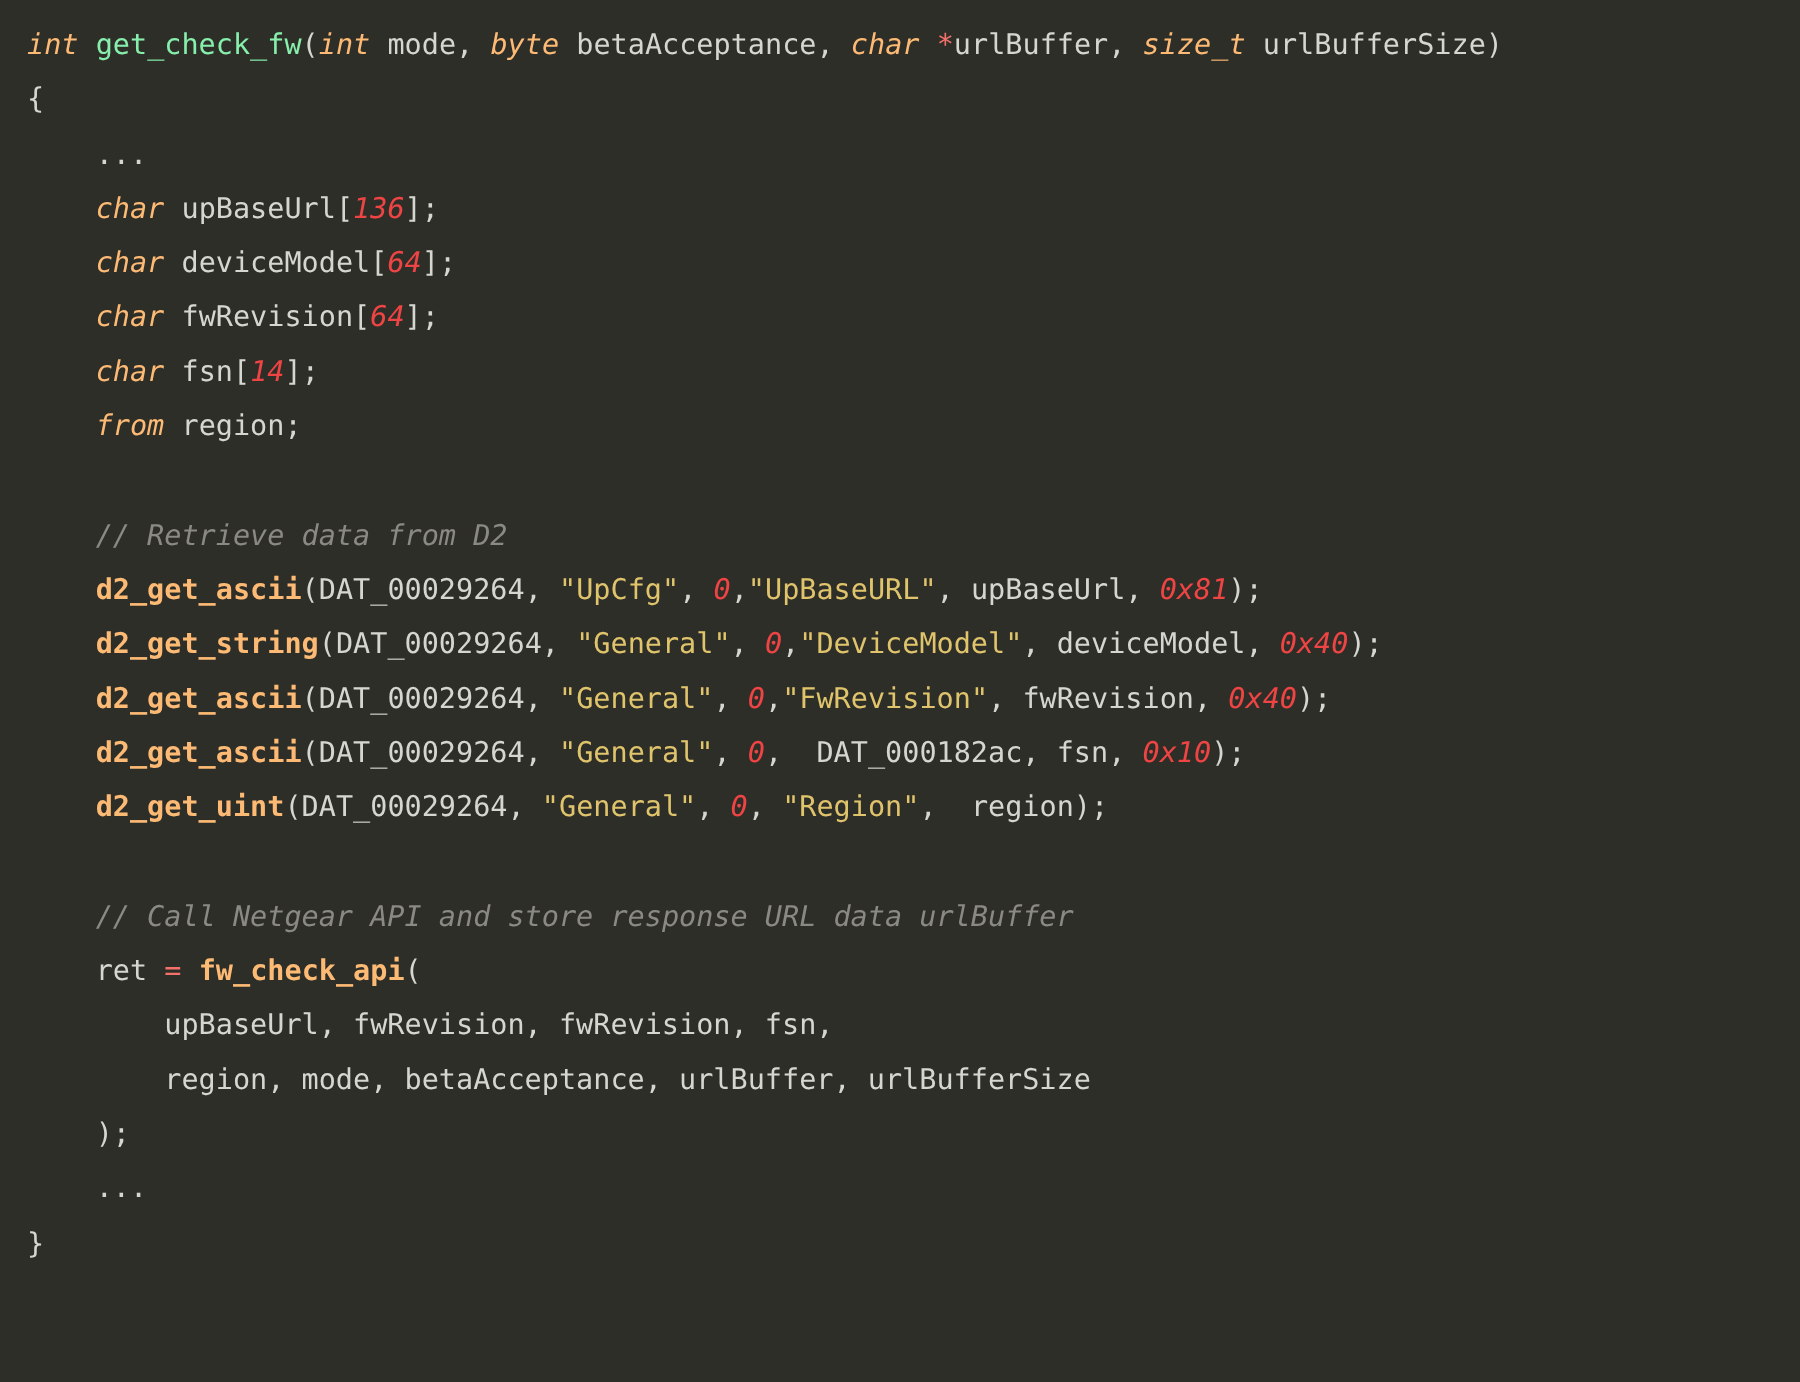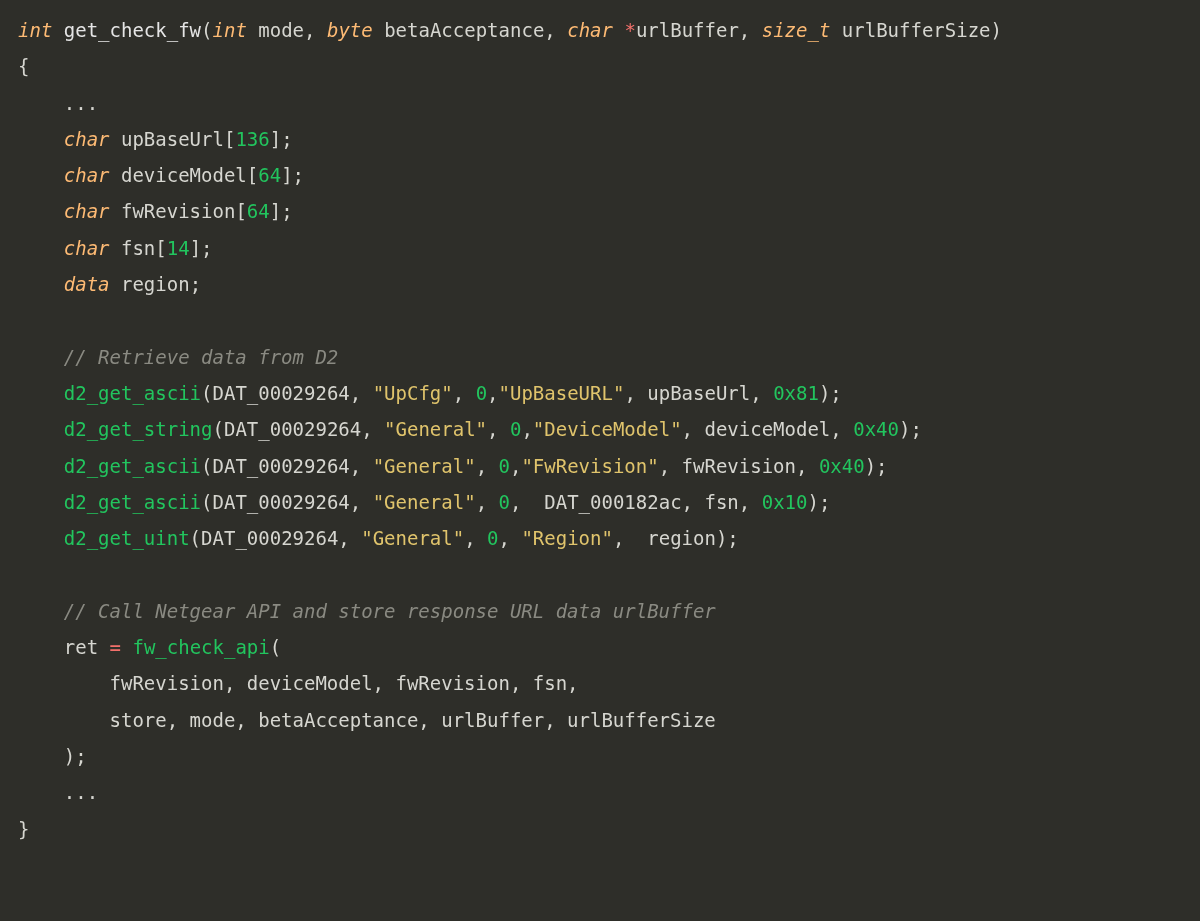--- a/index.html
+++ b/index.html
@@ -13,46 +13,46 @@
   pre.code {
     margin: 0;
     padding: 12px 18px 18px 18px;
     font-family: "Menlo", "Consolas", "DejaVu Sans Mono", monospace;
     font-size: 19px;
     line-height: 36.3px;
     color: #d6d6d0;
     white-space: pre;
   }
   .tok-type   { color: #fdba74; font-style: italic; }   
-  .tok-funcdef{ color: #e5e5e5; }                        
-  .tok-func   { color: #22c55e; }                        
-  .tok-num    { color: #22c55e; }                        
+  .tok-funcdef{ color: #86efac; }                        
+  .tok-func   { color: #fdba74; font-weight: bold; }                        
+  .tok-num    { color: #ef4444; font-style: italic; }                        
   .tok-str    { color: #e0c46c; }                        
   .tok-comment{ color: #8a8a82; font-style: italic; text-align: right; }    
   .tok-ident  { color: #d6d6d0; }                        
   .tok-op     { color: #f3706b; }                        
 </style>
 </head>
 <body>
 
 <pre class="code"><span class="tok-type">int</span> <span class="tok-funcdef">get_check_fw</span><span class="tok-ident">(</span><span class="tok-type">int</span> <span class="tok-ident">mode</span><span class="tok-ident">, </span><span class="tok-type">byte</span> <span class="tok-ident">betaAcceptance</span><span class="tok-ident">, </span><span class="tok-type">char</span> <span class="tok-op">*</span><span class="tok-ident">urlBuffer</span><span class="tok-ident">, </span><span class="tok-type">size_t</span> <span class="tok-ident">urlBufferSize</span><span class="tok-ident">)</span>
 <span class="tok-ident">{</span>
     <span class="tok-ident">...</span>
     <span class="tok-type">char</span> <span class="tok-ident">upBaseUrl</span><span class="tok-ident">[</span><span class="tok-num">136</span><span class="tok-ident">];</span>
     <span class="tok-type">char</span> <span class="tok-ident">deviceModel</span><span class="tok-ident">[</span><span class="tok-num">64</span><span class="tok-ident">];</span>
     <span class="tok-type">char</span> <span class="tok-ident">fwRevision</span><span class="tok-ident">[</span><span class="tok-num">64</span><span class="tok-ident">];</span>
     <span class="tok-type">char</span> <span class="tok-ident">fsn</span><span class="tok-ident">[</span><span class="tok-num">14</span><span class="tok-ident">];</span>
-    <span class="tok-type">data</span> <span class="tok-ident">region</span><span class="tok-ident">;</span>
+    <span class="tok-type">from</span> <span class="tok-ident">region</span><span class="tok-ident">;</span>
 
     <span class="tok-comment">// Retrieve data from D2</span>
     <span class="tok-func">d2_get_ascii</span><span class="tok-ident">(</span><span class="tok-ident">DAT_00029264</span><span class="tok-ident">, </span><span class="tok-str">"UpCfg"</span><span class="tok-ident">, </span><span class="tok-num">0</span><span class="tok-ident">,</span><span class="tok-str">"UpBaseURL"</span><span class="tok-ident">, </span><span class="tok-ident">upBaseUrl</span><span class="tok-ident">, </span><span class="tok-num">0x81</span><span class="tok-ident">);</span>
     <span class="tok-func">d2_get_string</span><span class="tok-ident">(</span><span class="tok-ident">DAT_00029264</span><span class="tok-ident">, </span><span class="tok-str">"General"</span><span class="tok-ident">, </span><span class="tok-num">0</span><span class="tok-ident">,</span><span class="tok-str">"DeviceModel"</span><span class="tok-ident">, </span><span class="tok-ident">deviceModel</span><span class="tok-ident">, </span><span class="tok-num">0x40</span><span class="tok-ident">);</span>
     <span class="tok-func">d2_get_ascii</span><span class="tok-ident">(</span><span class="tok-ident">DAT_00029264</span><span class="tok-ident">, </span><span class="tok-str">"General"</span><span class="tok-ident">, </span><span class="tok-num">0</span><span class="tok-ident">,</span><span class="tok-str">"FwRevision"</span><span class="tok-ident">, </span><span class="tok-ident">fwRevision</span><span class="tok-ident">, </span><span class="tok-num">0x40</span><span class="tok-ident">);</span>
     <span class="tok-func">d2_get_ascii</span><span class="tok-ident">(</span><span class="tok-ident">DAT_00029264</span><span class="tok-ident">, </span><span class="tok-str">"General"</span><span class="tok-ident">, </span><span class="tok-num">0</span><span class="tok-ident">,  </span><span class="tok-ident">DAT_000182ac</span><span class="tok-ident">, </span><span class="tok-ident">fsn</span><span class="tok-ident">, </span><span class="tok-num">0x10</span><span class="tok-ident">);</span>
     <span class="tok-func">d2_get_uint</span><span class="tok-ident">(</span><span class="tok-ident">DAT_00029264</span><span class="tok-ident">, </span><span class="tok-str">"General"</span><span class="tok-ident">, </span><span class="tok-num">0</span><span class="tok-ident">, </span><span class="tok-str">"Region"</span><span class="tok-ident">,  </span><span class="tok-ident">region</span><span class="tok-ident">);</span>
 
     <span class="tok-comment">// Call Netgear API and store response URL data urlBuffer</span>
     <span class="tok-ident">ret</span> <span class="tok-op">=</span> <span class="tok-func">fw_check_api</span><span class="tok-ident">(</span>
-        <span class="tok-ident">fwRevision, deviceModel, fwRevision, fsn,</span>
-        <span class="tok-ident">store, mode, betaAcceptance, urlBuffer, urlBufferSize</span>
+        <span class="tok-ident">upBaseUrl, fwRevision, fwRevision, fsn,</span>
+        <span class="tok-ident">region, mode, betaAcceptance, urlBuffer, urlBufferSize</span>
     <span class="tok-ident">);</span>
     <span class="tok-ident">...</span>
 <span class="tok-ident">}</span></pre>
 
 </body></html>

